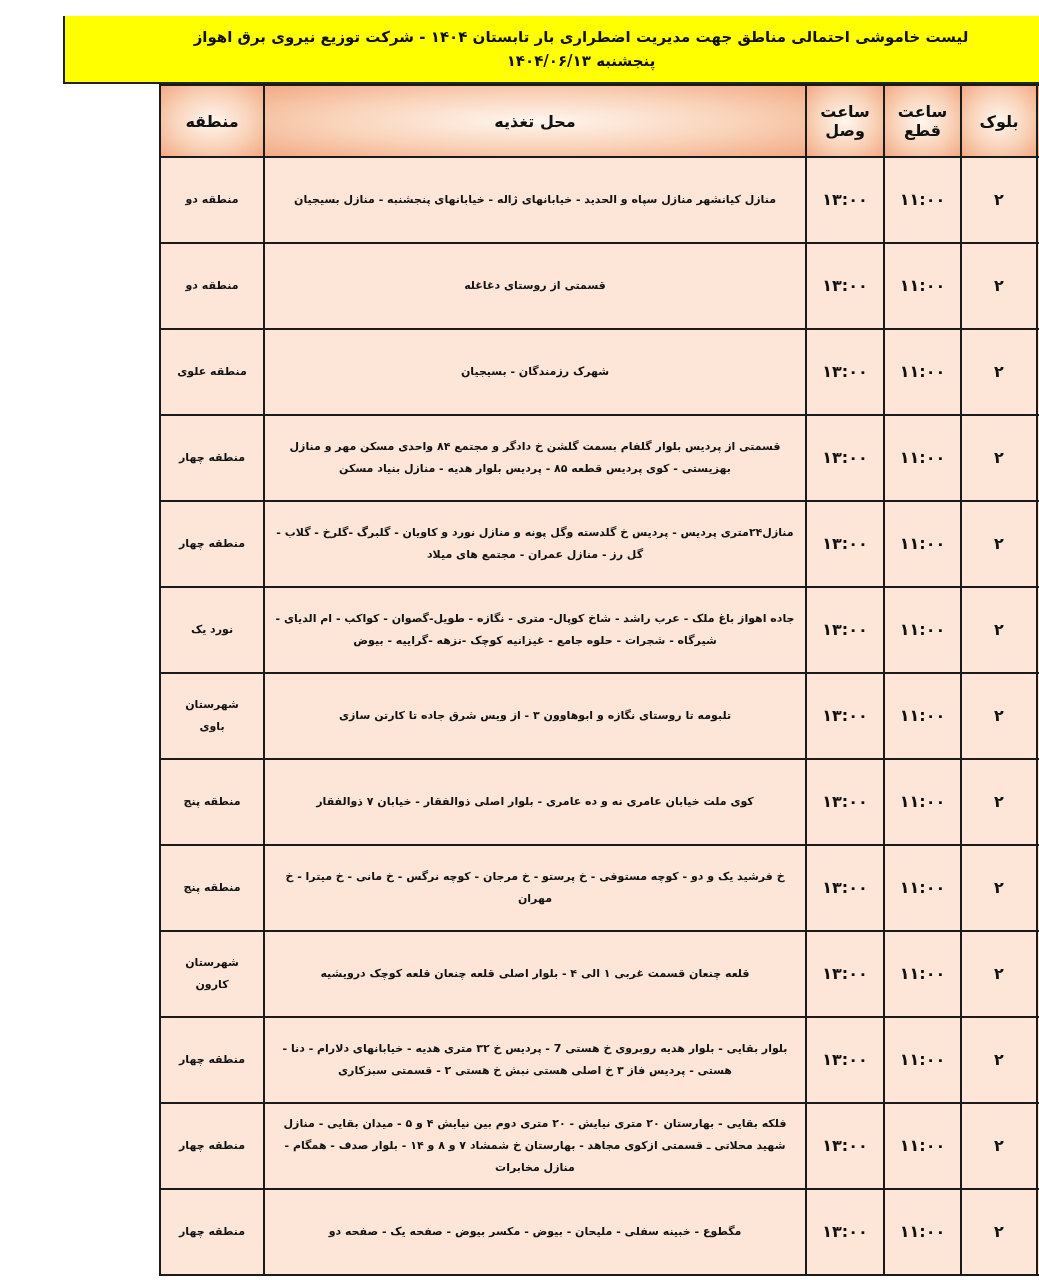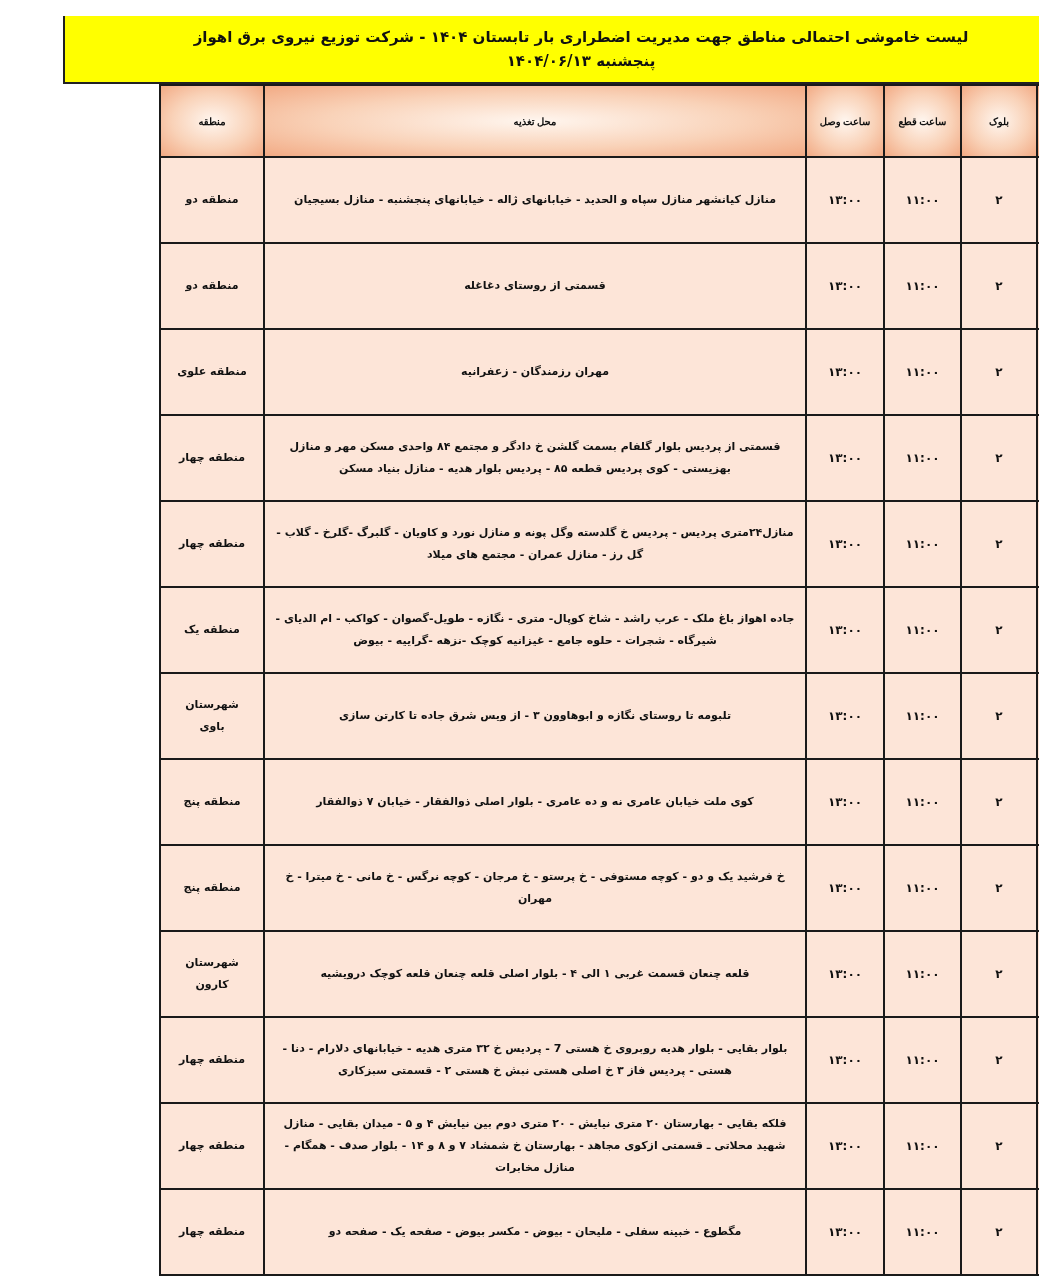--- a/index.html
+++ b/index.html
@@ -2,23 +2,23 @@
 <html><head>
 <meta charset="utf-8">
 <style>
   html, body { margin:0; padding:0; background:#ffffff; }
   body { width:1039px; height:1280px; overflow:hidden; position:relative; font-family:"DejaVu Sans", sans-serif; }
   .sheet { position:absolute; left:63px; top:16px; width:1036px; direction:rtl; }
   .title-box { height:68px; background:#ffff00; border:2px solid #222; border-top:none; box-sizing:border-box; display:flex; flex-direction:column; align-items:center; justify-content:center; }
   .title-line { font-weight:bold; font-size:15px; color:#111; line-height:24px; }
   table { border-collapse:collapse; width:938px; table-layout:fixed; direction:rtl; }
   th, td { border:2px solid #1a1a1a; text-align:center; vertical-align:middle; color:#111; font-weight:bold; }
-  th { height:68px; font-size:10px; background: radial-gradient(ellipse at center, #fff6ef 0%, #f9d2b8 55%, #f2aa84 100%); font-family: Liberation Serif, serif; }
+  th { height:68px; font-size:16px; background: radial-gradient(ellipse at center, #fff6ef 0%, #f9d2b8 55%, #f2aa84 100%); }
   td { height:84px; background:#fde5d8; font-size:11px; line-height:22px; padding:0 10px; }
-  td.num { font-size:12px; }
+  td.num { font-size:16px; }
   td.region { font-size:11px; }
 </style>
 </head>
 <body>
 
 <div class="sheet">
   <div class="title-box">
     <div class="title-line">لیست خاموشی احتمالی مناطق جهت مدیریت اضطراری بار تابستان ۱۴۰۴ - شرکت توزیع نیروی برق اهواز</div>
     <div class="title-line">پنجشنبه ۱۴۰۴/۰۶/۱۳</div>
   </div>
@@ -56,21 +56,21 @@
           <td class="num">۱۱:۰۰</td>
           <td class="num">۱۳:۰۰</td>
           <td>قسمتی از روستای دغاغله</td>
           <td class="region">منطقه دو</td>
         </tr>
         <tr>
           <td class="num">۴۲</td>
           <td class="num">۲</td>
           <td class="num">۱۱:۰۰</td>
           <td class="num">۱۳:۰۰</td>
-          <td>مهران رزمندگان - زعفرانیه</td>
+          <td>شهرک رزمندگان - بسیجیان</td>
           <td class="region">منطقه علوی</td>
         </tr>
         <tr>
           <td class="num">79</td>
           <td class="num">۲</td>
           <td class="num">۱۱:۰۰</td>
           <td class="num">۱۳:۰۰</td>
           <td>قسمتی از پردیس بلوار گلفام بسمت گلشن خ دادگر و مجتمع ۸۴ واحدی مسکن مهر و منازل بهزیستی - کوی پردیس قطعه ۸۵ - پردیس بلوار هدیه - منازل بنیاد مسکن</td>
           <td class="region">منطقه چهار</td>
         </tr>
@@ -81,21 +81,21 @@
           <td class="num">۱۳:۰۰</td>
           <td>منازل۲۴متری پردیس - پردیس خ گلدسته وگل پونه و منازل نورد و کاویان - گلبرگ -گلرخ - گلاب - گل رز - منازل عمران - مجتمع های میلاد</td>
           <td class="region">منطقه چهار</td>
         </tr>
         <tr>
           <td class="num">۴۵</td>
           <td class="num">۲</td>
           <td class="num">۱۱:۰۰</td>
           <td class="num">۱۳:۰۰</td>
           <td>جاده اهواز باغ ملک - عرب راشد - شاخ کوپال- متری - نگازه - طویل-گصوان - کواکب - ام الدیای - شیرگاه - شجرات - حلوه جامع - غیزانیه کوچک -نزهه -گراییه - بیوض</td>
-          <td class="region">منطقه یک</td>
+          <td class="region">نورد یک</td>
         </tr>
         <tr>
           <td class="num">۴۶</td>
           <td class="num">۲</td>
           <td class="num">۱۱:۰۰</td>
           <td class="num">۱۳:۰۰</td>
           <td>تلبومه تا روستای نگازه و ابوهاوون ۳ - از ویس شرق جاده تا کارتن سازی</td>
           <td class="region">شهرستان باوی</td>
         </tr>
         <tr>

